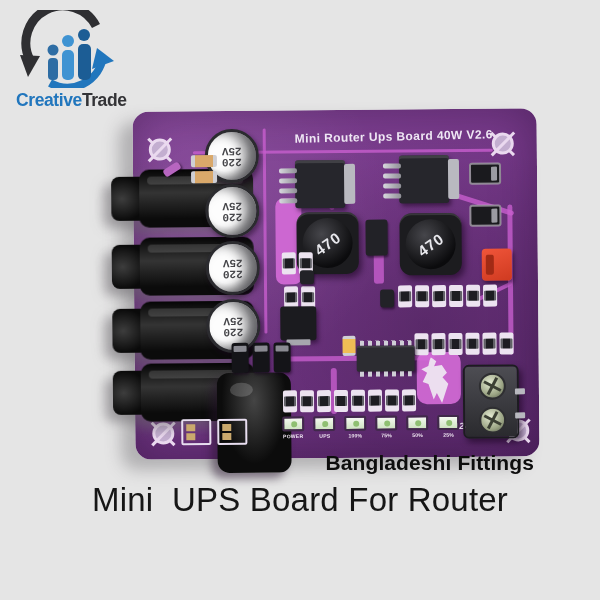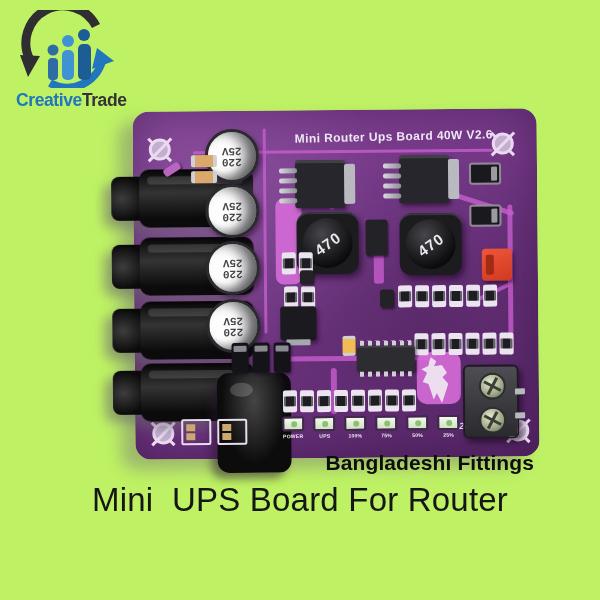--- a/index.html
+++ b/index.html
@@ -1,17 +1,17 @@
 <!DOCTYPE html>
 <html><head>
 <meta charset="utf-8">
 <style>
   * { margin:0; padding:0; box-sizing:border-box; }
   body { background:#ffffff; }
-  .canvas { position:relative; width:600px; height:600px; background:#bef264;
+  .canvas { position:relative; width:600px; height:600px; background:#e5e5e5;
             font-family:"Liberation Sans", sans-serif; overflow:hidden; }
   .abs { position:absolute; }
 
   
   .logo { left:16px; top:10px; width:130px; }
   .logo-text { margin-top:-2px; font-size:17.5px; font-weight:bold; letter-spacing:-0.4px; white-space:nowrap; }
   .logo-text .c1 { color:#2176bd; }
   .logo-text .c2 { color:#333336; }
 
   

